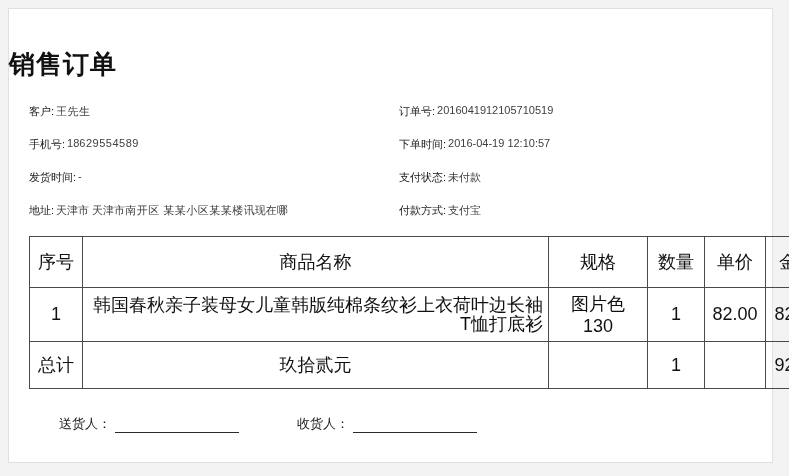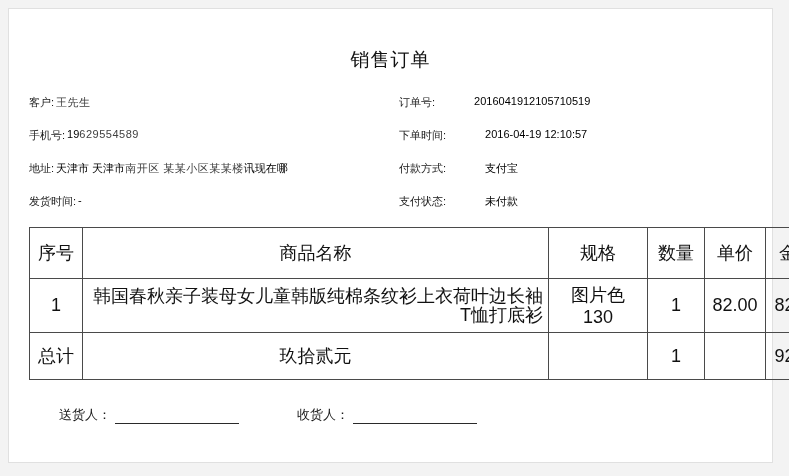--- a/index.html
+++ b/index.html
@@ -17,23 +17,23 @@
     position: absolute;
     left: 8px;
     top: 8px;
     width: 765px;
     height: 455px;
     background: #ffffff;
     border: 1px solid #e0e0e0;
     box-sizing: border-box;
   }
   .doc-title {
-    text-align: center;
-    font-size: 19px;
-    font-weight: normal;
+    text-align: left;
+    font-size: 26px;
+    font-weight: bold;
     color: #111111;
     margin-top: 38px;
     letter-spacing: 1px;
   }
   .meta {
     margin: 22px 20px 0 20px;
     position: relative;
   }
   .meta-row {
     display: flex;
@@ -46,35 +46,34 @@
     width: 370px;
     display: flex;
     align-items: flex-start;
     white-space: nowrap;
   }
   .meta-right {
     flex: 1;
     display: flex;
     align-items: flex-start;
     white-space: nowrap;
-    gap: 37px;
   }
   .lbl {
     color: #1b1b1b;
   }
   .val {
     color: #1b1b1b;
     margin-left: 2px;
   }
   .masked {
     color: #404040;
     letter-spacing: 0.5px;
   }
   .val-plain {
-    color: #000000;
+    color: #404040;
   }
   .addr-text {
     white-space: normal;
     max-width: 340px;
   }
 
   table.items {
     border-collapse: collapse;
     margin: 16px 20px 0 20px;
     width: 725px;
@@ -143,50 +142,50 @@
       </div>
       <div class="meta-right">
         <span class="lbl">订单号:</span>
         <span class="val val-plain">2016041912105710519</span>
       </div>
     </div>
 
     <div class="meta-row">
       <div class="meta-left">
         <span class="lbl">手机号:</span>
-        <span class="val val-plain">19</span>
+        <span class="val val-plain">18</span>
         <span class="masked">629554589</span>
       </div>
       <div class="meta-right">
         <span class="lbl">下单时间:</span>
         <span class="val val-plain">2016-04-19 12:10:57</span>
+      </div>
+    </div>
+
+    <div class="meta-row">
+      <div class="meta-left">
+        <span class="lbl">发货时间:</span>
+        <span class="val val-plain">-</span>
+      </div>
+      <div class="meta-right">
+        <span class="lbl">支付状态:</span>
+        <span class="val val-plain">未付款</span>
       </div>
     </div>
 
     <div class="meta-row">
       <div class="meta-left">
         <span class="lbl">地址:</span>
         <span class="val val-plain addr-text">天津市 天津市 </span>
         <span class="masked">南开区 某某小区某某楼</span>
         <span class="val-plain">讯现在哪</span>
       </div>
       <div class="meta-right">
         <span class="lbl">付款方式:</span>
         <span class="val val-plain">支付宝</span>
-      </div>
-    </div>
-
-    <div class="meta-row">
-      <div class="meta-left">
-        <span class="lbl">发货时间:</span>
-        <span class="val val-plain">-</span>
-      </div>
-      <div class="meta-right">
-        <span class="lbl">支付状态:</span>
-        <span class="val val-plain">未付款</span>
       </div>
     </div>
 
   </div>
 
   <table class="items">
     <thead>
       <tr>
         <th class="col-idx">序号</th>
         <th class="col-name">商品名称</th>

